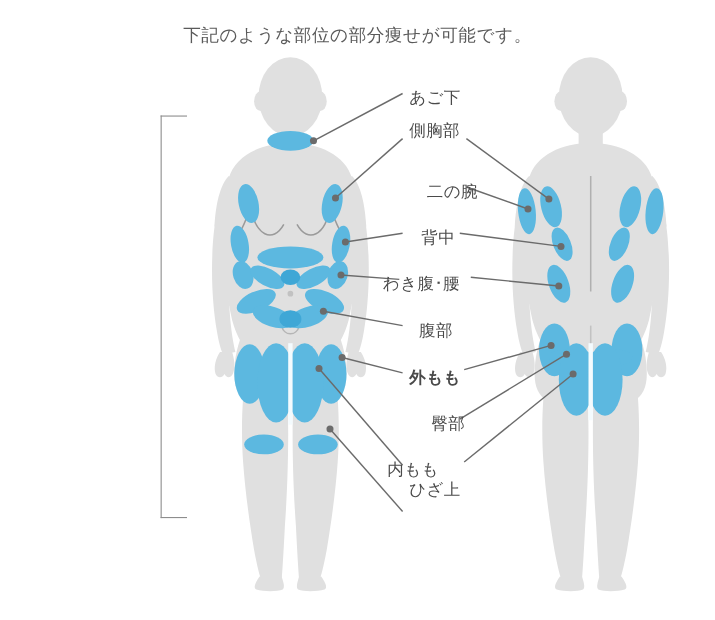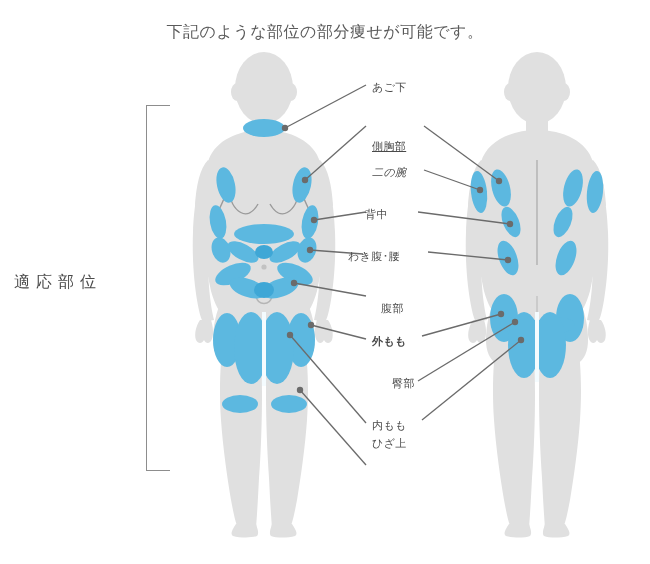--- a/index.html
+++ b/index.html
@@ -40,34 +40,33 @@
     border-top:1.4px solid #8d8d8d;
     border-bottom:1.4px solid #8d8d8d;
     box-sizing:border-box;
   }
 
   .figure-layer{position:absolute;left:0;top:0;width:650px;height:564px;}
 
   .labels{position:absolute;left:0;top:0;width:650px;height:564px;}
   .lbl{
     position:absolute;
-    font-size:11px;
+    font-size:15px;
     color:#4a4a4a;
     white-space:nowrap;
     letter-spacing:0.4px;
   }
 </style>
 </head>
 <body>
 
 <div id="root">
 
   <div class="title">下記のような部位の部分痩せが可能です。</div>
 
-  <div class="side-label">適応部位</div>
 
   <div class="bracket"></div>
 
   <svg class="figure-layer" viewBox="0 0 650 564" width="650" height="564">
 
     <g>
 
       <ellipse cx="264" cy="88" rx="29" ry="36" fill="#e0e0e0"></ellipse>
       <ellipse cx="237" cy="92" rx="6" ry="9" fill="#e0e0e0"></ellipse>
       <ellipse cx="291" cy="92" rx="6" ry="9" fill="#e0e0e0"></ellipse>
@@ -281,24 +280,24 @@
       <circle cx="501" cy="314" r="3.2"></circle>
       <circle cx="515" cy="322" r="3.2"></circle>
       <circle cx="290" cy="335" r="3.2"></circle>
       <circle cx="521" cy="340" r="3.2"></circle>
       <circle cx="300" cy="390" r="3.2"></circle>
     </g>
   </svg>
 
   <div class="labels">
     <div class="lbl" style="left: 372px; top: 80px;">あご下</div>
-    <div class="lbl" style="left: 372px; top: 139px; text-decoration: underline;">側胸部</div>
-    <div class="lbl" style="left: 372px; top: 165px; font-style: italic;">二の腕</div>
-    <div class="lbl" style="left: 365px; top: 207px;">背中</div>
+    <div class="lbl" style="left: 372px; top: 110px;">側胸部</div>
+    <div class="lbl" style="left: 388px; top: 165px;">二の腕</div>
+    <div class="lbl" style="left: 383px; top: 207px;">背中</div>
     <div class="lbl" style="left: 348px; top: 249px;">わき腹･腰</div>
-    <div class="lbl" style="left: 381px; top: 301px;">腹部</div>
+    <div class="lbl" style="left: 381px; top: 291px;">腹部</div>
     <div class="lbl" style="left: 372px; top: 334px; font-weight: bold;">外もも</div>
     <div class="lbl" style="left: 392px; top: 376px;">臀部</div>
-    <div class="lbl" style="left: 372px; top: 418px;">内もも</div>
+    <div class="lbl" style="left: 352px; top: 418px;">内もも</div>
     <div class="lbl" style="left: 372px; top: 436px;">ひざ上</div>
   </div>
 
 </div>
 
 </body></html>

